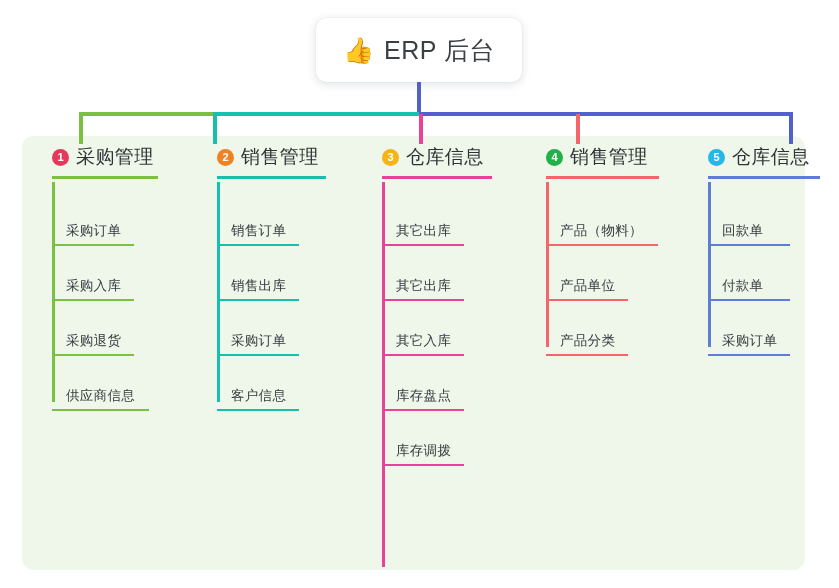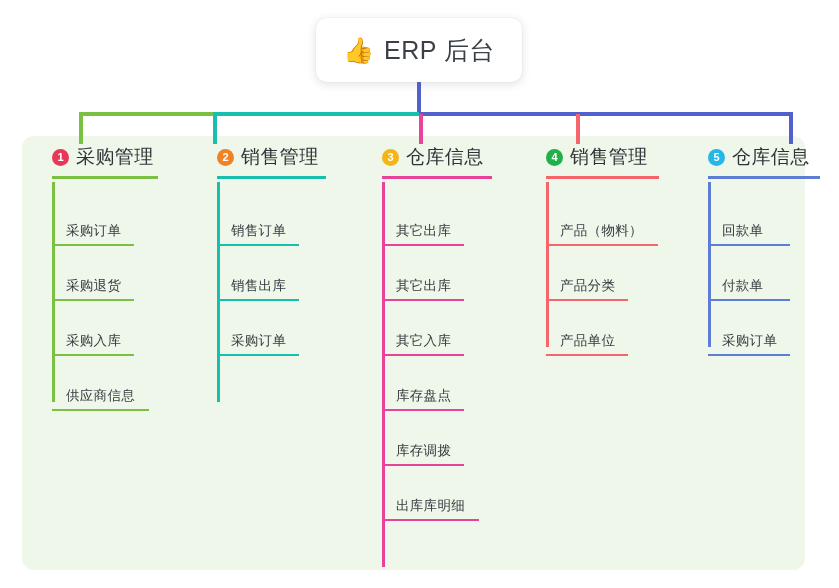--- a/index.html
+++ b/index.html
@@ -177,28 +177,28 @@
           <span class="col-title">采购管理</span>
         </div>
         <div class="head-rule" style="width: 106px; margin-left: 14px; background: rgb(122, 192, 67);"></div>
         <div class="spine" style="left: 14px; height: 220px; background: rgb(122, 192, 67);"></div>
         <div class="items">
           <div class="item">
             <span class="item-label">采购订单</span>
             <div class="item-rule" style="width: 82px; background: rgb(122, 192, 67);"></div>
           </div>
           <div class="item">
+            <span class="item-label">采购入库</span>
+            <div class="item-rule" style="width: 82px; background: rgb(122, 192, 67);"></div>
+          </div>
+          <div class="item">
             <span class="item-label">采购退货</span>
             <div class="item-rule" style="width: 82px; background: rgb(122, 192, 67);"></div>
           </div>
           <div class="item">
-            <span class="item-label">采购入库</span>
-            <div class="item-rule" style="width: 82px; background: rgb(122, 192, 67);"></div>
-          </div>
-          <div class="item">
             <span class="item-label">供应商信息</span>
             <div class="item-rule" style="width: 97px; background: rgb(122, 192, 67);"></div>
           </div>
         </div>
       </div>
       <div class="column" style="left: 203px; width: 160px;">
         <div class="col-head">
           <span class="badge" style="background: rgb(240, 130, 38);">2</span>
           <span class="col-title">销售管理</span>
         </div>
@@ -210,20 +210,24 @@
             <div class="item-rule" style="width: 82px; background: rgb(22, 191, 174);"></div>
           </div>
           <div class="item">
             <span class="item-label">销售出库</span>
             <div class="item-rule" style="width: 82px; background: rgb(22, 191, 174);"></div>
           </div>
           <div class="item">
             <span class="item-label">采购订单</span>
             <div class="item-rule" style="width: 82px; background: rgb(22, 191, 174);"></div>
           </div>
+          <div class="item">
+            <span class="item-label">客户信息</span>
+            <div class="item-rule" style="width: 82px; background: rgb(22, 191, 174);"></div>
+          </div>
         </div>
       </div>
       <div class="column" style="left: 368px; width: 160px;">
         <div class="col-head">
           <span class="badge" style="background: rgb(245, 181, 24);">3</span>
           <span class="col-title">仓库信息</span>
         </div>
         <div class="head-rule" style="width: 110px; margin-left: 14px; background: rgb(232, 67, 155);"></div>
         <div class="spine" style="left: 14px; height: 385px; background: rgb(232, 67, 155);"></div>
         <div class="items">
@@ -240,46 +244,42 @@
             <div class="item-rule" style="width: 82px; background: rgb(232, 67, 155);"></div>
           </div>
           <div class="item">
             <span class="item-label">库存盘点</span>
             <div class="item-rule" style="width: 82px; background: rgb(232, 67, 155);"></div>
           </div>
           <div class="item">
             <span class="item-label">库存调拨</span>
             <div class="item-rule" style="width: 82px; background: rgb(232, 67, 155);"></div>
           </div>
-          <div class="item">
-            <span class="item-label">出库库明细</span>
-            <div class="item-rule" style="width: 97px; background: rgb(232, 67, 155);"></div>
-          </div>
         </div>
       </div>
       <div class="column" style="left: 532px; width: 160px;">
         <div class="col-head">
           <span class="badge" style="background: rgb(34, 176, 74);">4</span>
           <span class="col-title">销售管理</span>
         </div>
         <div class="head-rule" style="width: 113px; margin-left: 14px; background: rgb(244, 102, 107);"></div>
         <div class="spine" style="left: 14px; height: 165px; background: rgb(244, 102, 107);"></div>
         <div class="items">
           <div class="item">
             <span class="item-label">产品（物料）</span>
             <div class="item-rule" style="width: 112px; background: rgb(244, 102, 107);"></div>
           </div>
           <div class="item">
+            <span class="item-label">产品单位</span>
+            <div class="item-rule" style="width: 82px; background: rgb(244, 102, 107);"></div>
+          </div>
+          <div class="item">
             <span class="item-label">产品分类</span>
             <div class="item-rule" style="width: 82px; background: rgb(244, 102, 107);"></div>
           </div>
-          <div class="item">
-            <span class="item-label">产品单位</span>
-            <div class="item-rule" style="width: 82px; background: rgb(244, 102, 107);"></div>
-          </div>
         </div>
       </div>
       <div class="column" style="left: 694px; width: 150px;">
         <div class="col-head">
           <span class="badge" style="background: rgb(37, 183, 232);">5</span>
           <span class="col-title">仓库信息</span>
         </div>
         <div class="head-rule" style="width: 112px; margin-left: 14px; background: rgb(93, 126, 212);"></div>
         <div class="spine" style="left: 14px; height: 165px; background: rgb(93, 126, 212);"></div>
         <div class="items">

